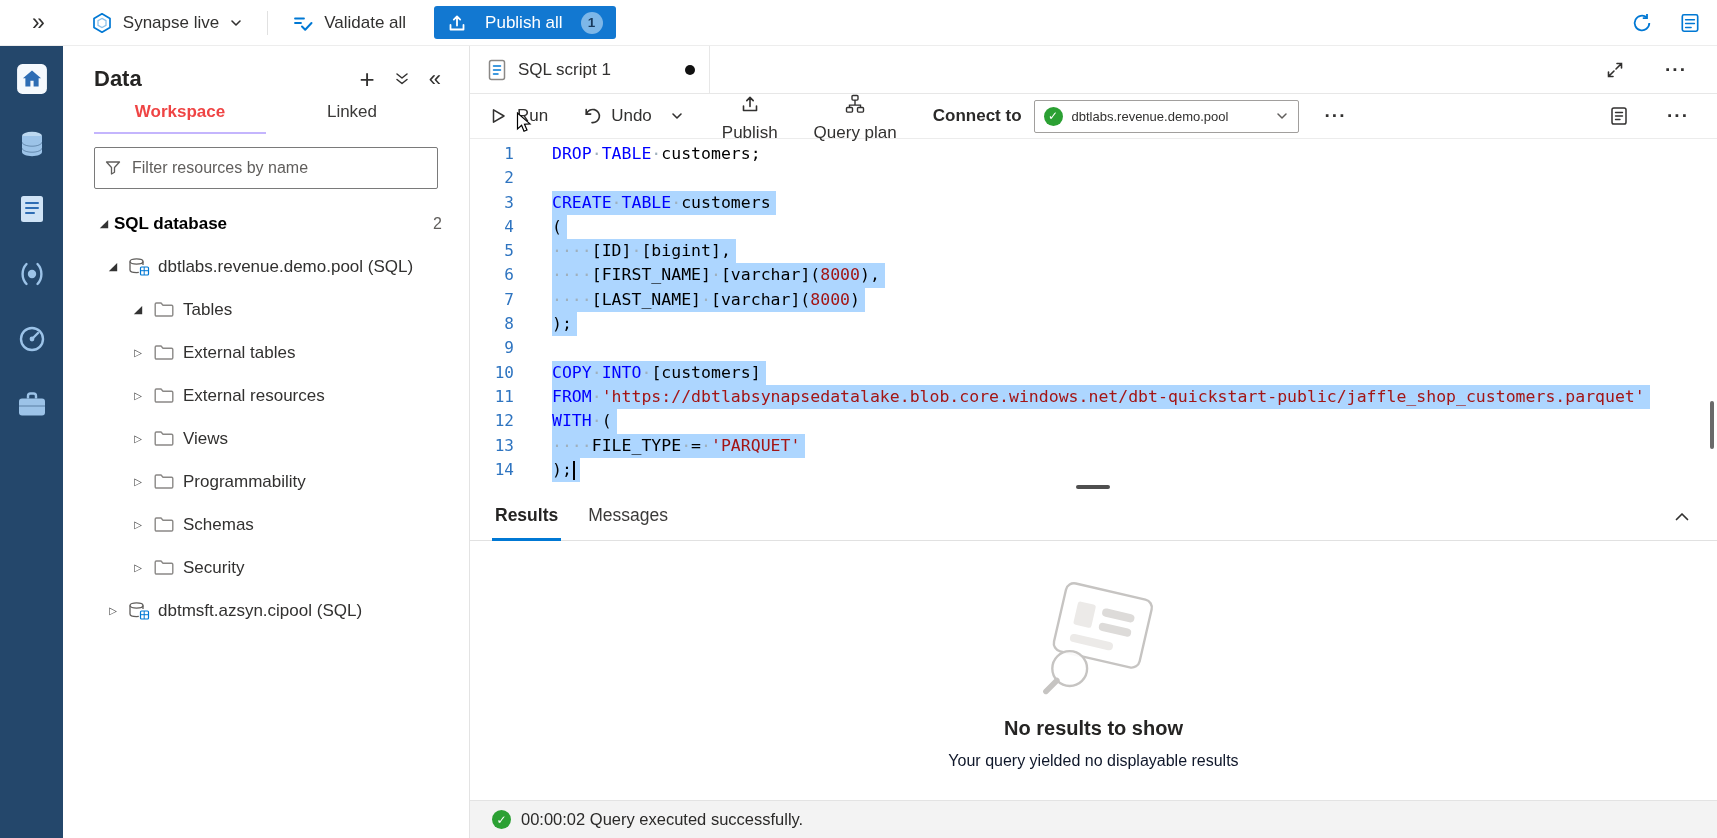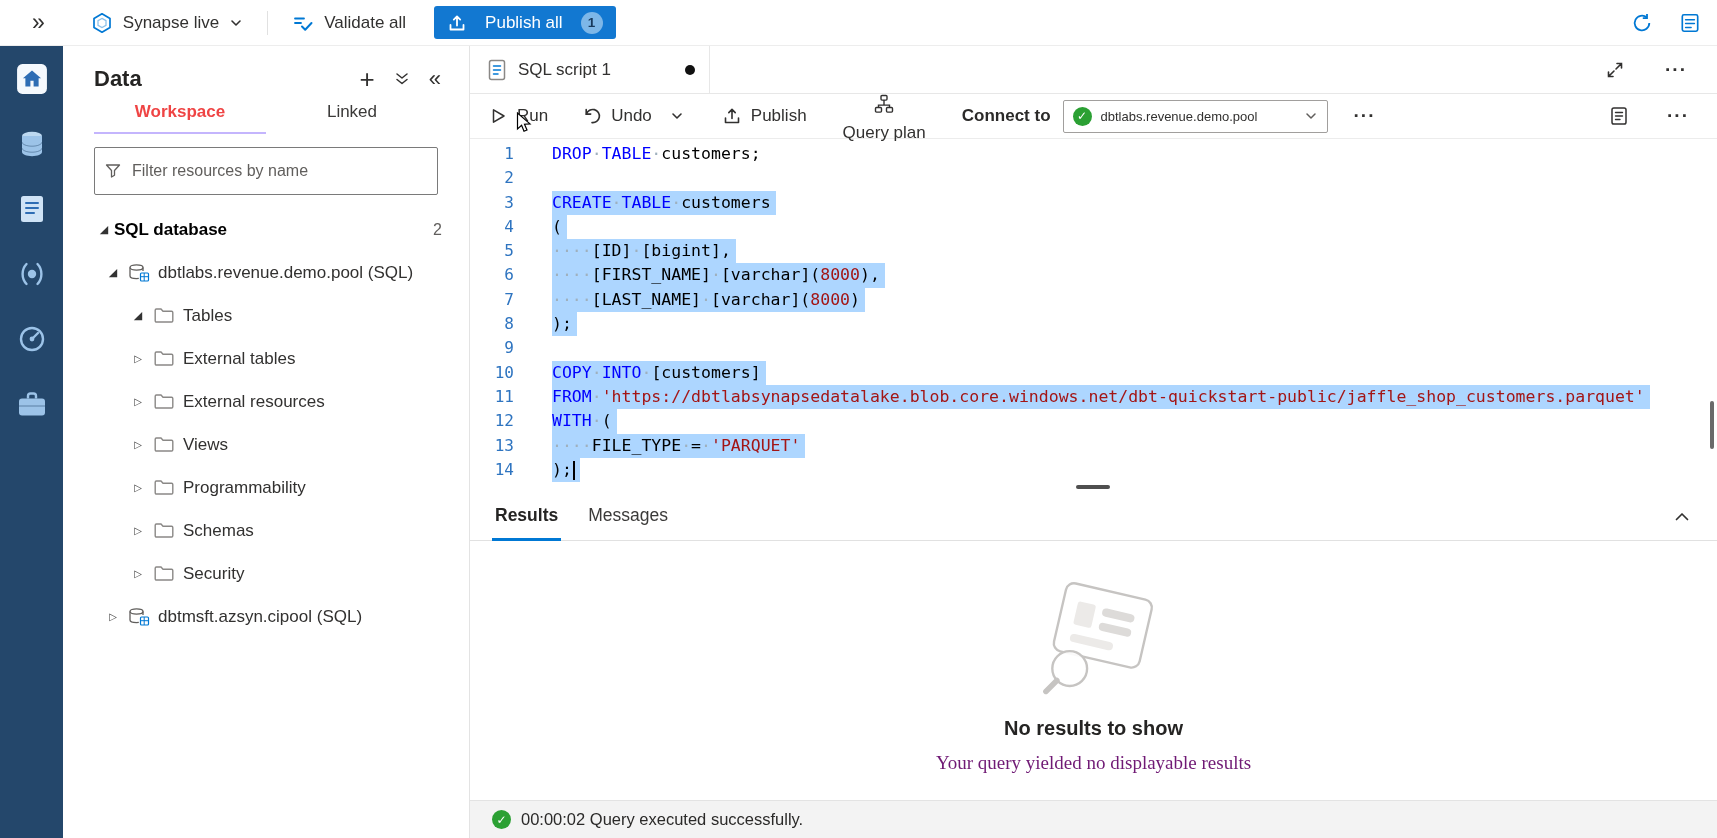--- a/index.html
+++ b/index.html
@@ -38,21 +38,21 @@
                 border-right:1px solid #e3e3e3; }
   .dp-header { display:flex; align-items:center; padding:20px 28px 0 31px; }
   .dp-title { font-size:22px; font-weight:bold; color:#252423; }
   .dp-actions { margin-left:auto; display:flex; align-items:center; gap:18px; color:#323130; }
   .dp-plus { font-size:26px; font-weight:300; line-height:1; cursor:pointer; }
   .dp-collapse { font-size:22px; line-height:1; cursor:pointer; }
   .dp-tabs { display:flex; margin:10px 31px 0 31px; }
   .dp-tab { flex:1; text-align:center; padding-bottom:10px; font-size:17px; color:#3b3a39;
             cursor:pointer; border-bottom:2px solid transparent; }
   .dp-tab.active { font-weight:bold; color:#ef4444; border-bottom:2px solid #c4b5fd; }
-  .dp-filter { margin:13px 31px 0 31px; height:48px; border:1px solid #7a7a7a; border-radius:2px;
+  .dp-filter { margin:13px 31px 0 31px; height:42px; border:1px solid #7a7a7a; border-radius:2px;
                display:flex; align-items:center; gap:8px; padding:0 9px; background:#fff; }
   .dp-filter input { border:none; outline:none; flex:1; font-size:16px; font-family:inherit; color:#323130; }
   .dp-filter input::placeholder { color:#605e5c; }
   .tree { margin-top:13px; }
   .tree-row { height:43px; display:flex; align-items:center; font-size:17px; cursor:pointer; padding-right:27px; }
   .tree-row.lvl0 { padding-left:31px; }
   .tree-row.lvl1 { padding-left:40px; }
   .tree-row.lvl2 { padding-left:65px; }
   .arrow { width:20px; flex:none; text-align:center; font-size:10px; color:#444; }
   .arrow.expanded { font-size:11px; color:#333; }
@@ -103,21 +103,21 @@
   
   .results { flex:1; display:flex; flex-direction:column; background:#fff; min-height:0; }
   .res-tabs { height:50px; flex:none; display:flex; align-items:flex-end; padding-left:10px;
               border-bottom:1px solid #e1e1e1; }
   .res-tab { padding:0 15px 14px; font-size:17.5px; color:#3b3a39; cursor:pointer; position:relative; }
   .res-tab.active { font-weight:bold; color:#252423; }
   .res-tab.active::after { content:""; position:absolute; left:12px; right:12px; bottom:-1px; height:3px; background:#0078d4; }
   .res-collapse { margin-left:auto; margin-right:26px; margin-bottom:14px; cursor:pointer; }
   .empty { flex:1; display:flex; flex-direction:column; align-items:center; padding-top:36px; overflow:hidden; }
   .empty-title { margin-top:10px; font-size:20px; font-weight:bold; color:#252423; }
-  .empty-sub { margin-top:12px; font-size:19px; color:#701a75;font-family:Liberation Serif, serif; }
+  .empty-sub { margin-top:12px; font-size:16px; color:#0f172a; }
 
   
   .statusbar { height:38px; flex:none; background:#f3f3f3; border-top:1px solid #e3e3e3;
                display:flex; align-items:center; gap:10px; padding-left:22px; font-size:16.5px; color:#2b2a29; }
 </style>
 </head>
 <body>
 
 <div class="topbar">
   <span class="chevrons">»</span>
@@ -384,21 +384,21 @@
           </svg>
       </span>
       <span>Undo</span>
     </div>
     <div class="tb-caret">
       <svg width="14" height="14" viewBox="0 0 14 14">
           <path d="M3 5l4 4 4-4" fill="none" stroke="#323130" stroke-width="1.6" stroke-linecap="round" stroke-linejoin="round"></path>
         </svg>
     </div>
 
-    <div class="tb-btn" style="margin-left:20px;">
+    <div class="tb-btn" style="margin-left:20px;flex-direction:column;">
       <span>
         <svg width="20" height="20" viewBox="0 0 20 20">
             <path d="M10 12.5V3.5M6.8 6.6 10 3.4l3.2 3.2" fill="none" stroke="#323130" stroke-width="1.6" stroke-linecap="round" stroke-linejoin="round"></path>
             <path d="M3.5 12v4.5h13V12" fill="none" stroke="#323130" stroke-width="1.6" stroke-linecap="round" stroke-linejoin="round"></path>
           </svg>
       </span>
       <span>Publish</span>
     </div>
 
     <div class="tb-btn" style="margin-left:16px;flex-direction:column;">

